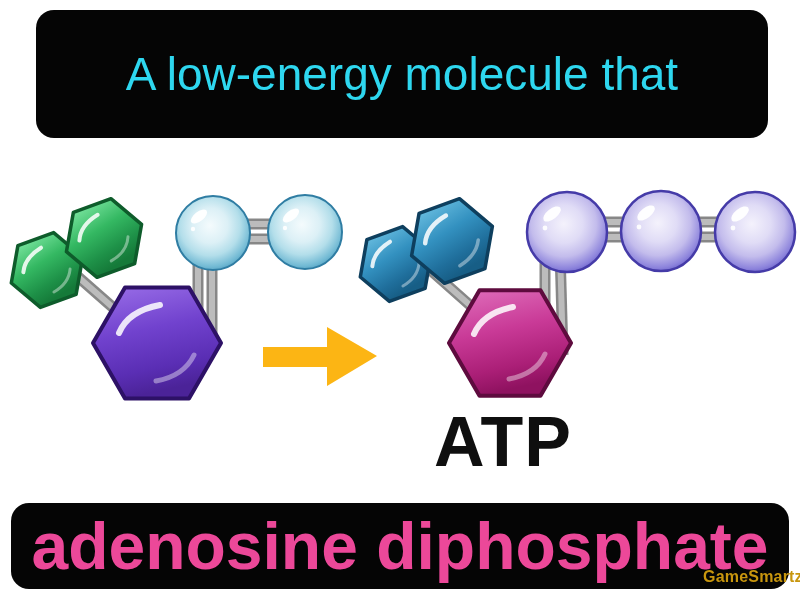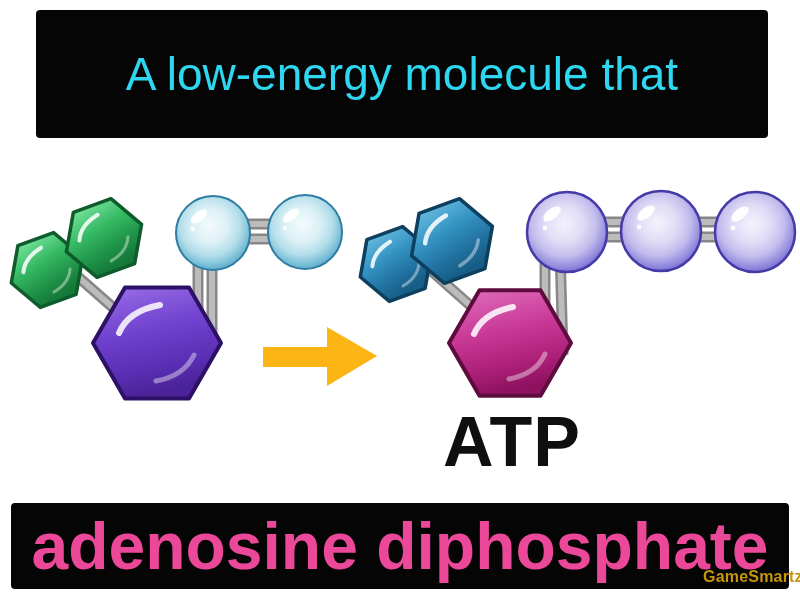--- a/index.html
+++ b/index.html
@@ -1,34 +1,34 @@
 <!DOCTYPE html>
 <html><head>
 <meta charset="utf-8">
 <style>
   html,body{margin:0;padding:0;background:#ffffff;}
   .canvas{
     position:relative;width:800px;height:600px;background:#ffffff;overflow:hidden;
     font-family:"Liberation Sans", sans-serif;
   }
   .banner{
-    position:absolute;background:#050505;border-radius:4px;color:#fff;
+    position:absolute;background:#050505;border-radius:18px;color:#fff;
     display:flex;flex-direction:column;align-items:center;justify-content:center;
     text-align:center;
   }
   .banner.top{left:36px;top:10px;width:732px;height:128px;}
   .banner.top .line{font-size:46px;line-height:56px;color:#2ed7ef;font-weight:400;letter-spacing:0px;white-space:nowrap;}
   .banner.bottom{left:11px;top:503px;width:778px;height:86px;}
   .banner.bottom .term{font-size:66px;line-height:86px;color:#ec4899;font-weight:700;white-space:nowrap;}
   .watermark{
     position:absolute;left:703px;top:568px;width:70px;text-align:center;
     font-size:16px;font-weight:bold;color:#c8960e;letter-spacing:0.2px;
   }
   .atp-label{
-    position:absolute;left:412px;top:402px;width:200px;text-align:center;
+    position:absolute;left:403px;top:402px;width:200px;text-align:center;
     font-size:70px;font-weight:bold;color:#0f0f0f;letter-spacing:1px;
   }
   svg.diagram{position:absolute;left:0;top:0;}
 </style>
 </head>
 <body>
 
 <div class="canvas">
 
   <div class="banner top">

